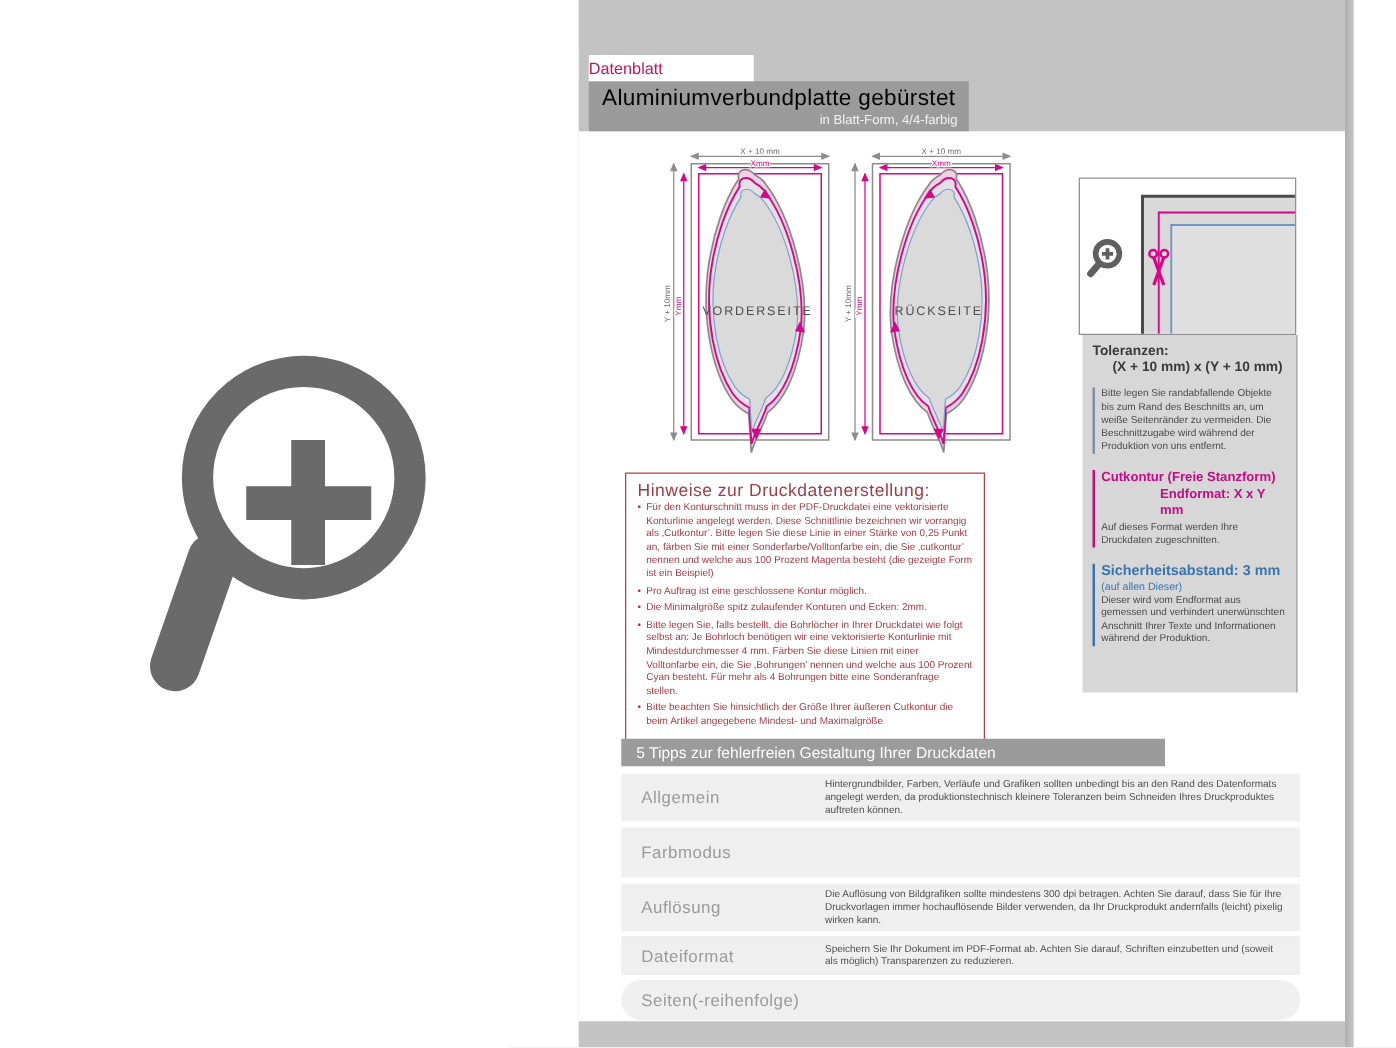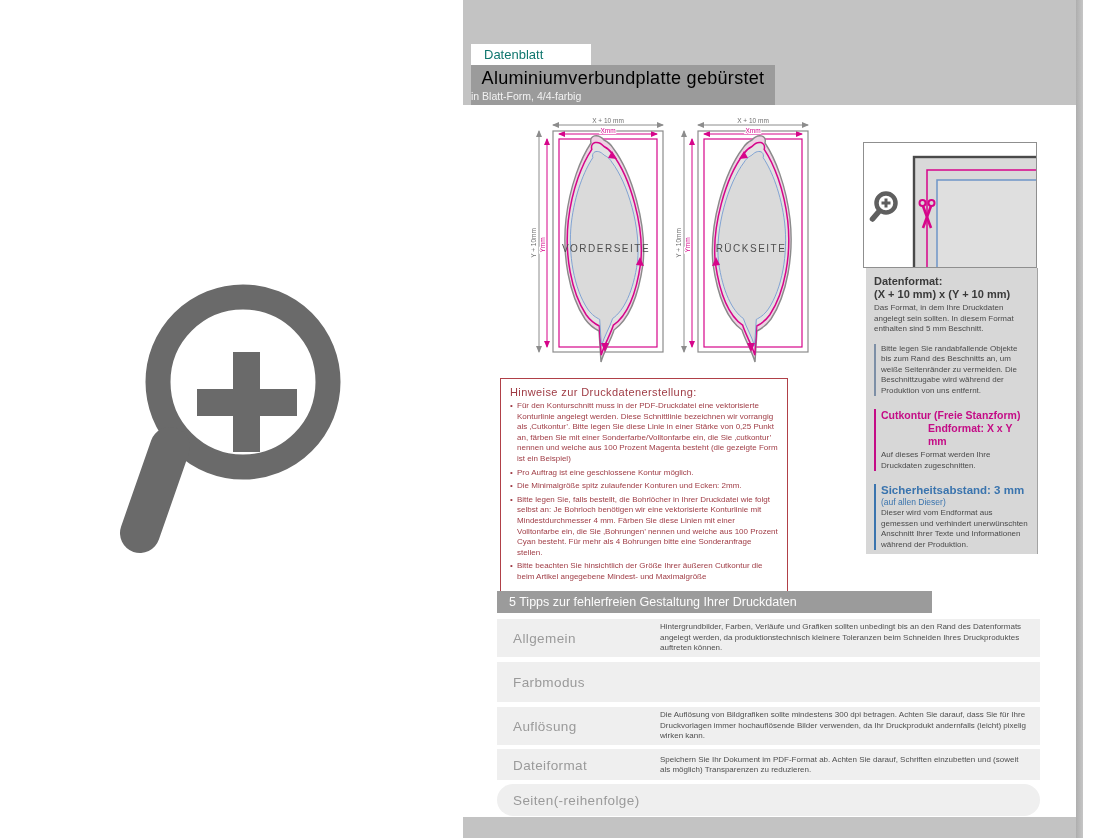--- a/index.html
+++ b/index.html
@@ -3,53 +3,53 @@
 <meta charset="utf-8">
 <style>
   html,body{margin:0;padding:0;background:#fff;}
   .canvas{position:relative;width:1117px;height:838px;background:#ffffff;overflow:hidden;
           font-family:"Liberation Sans",sans-serif;}
   .page{position:absolute;left:463px;top:0;width:613px;height:838px;background:#c3c3c3;}
   .page-shadow{position:absolute;left:1076px;top:0;width:7px;height:838px;
                background:linear-gradient(to right,#aeaeae,#c6c6c6);}
   .sheet{position:absolute;left:0;top:105px;width:613px;height:712px;background:#ffffff;}
 
-  .doc-label{position:absolute;left:8px;top:44px;width:120px;height:21px;background:#ffffff;
-             font-size:13px;line-height:21px;color:#0f766e;padding-left:13px;box-sizing:border-box;z-index:3;}
+  .doc-label{position:absolute;left:8px;top:44px;width:132px;height:21px;background:#ffffff;
+             font-size:13px;line-height:21px;color:#be185d;box-sizing:border-box;z-index:3;}
   .title-band{position:absolute;left:8px;top:65px;width:304px;height:40px;background:#9b9b9b;z-index:2;}
   .band-title{font-size:18px;color:#000000;text-align:center;line-height:26px;letter-spacing:.3px;}
-  .band-sub{font-size:10.5px;color:#f2f2f2;padding-right:9px;line-height:11px;}
+  .band-sub{font-size:10.5px;color:#f2f2f2;text-align:right;padding-right:9px;line-height:11px;}
 
   svg text{font-family:"Liberation Sans",sans-serif;}
   .dim-label{font-size:6.5px;fill:#6e6e6e;paint-order:stroke;stroke:#ffffff;stroke-width:2px;}
   .dim-label.m{fill:#d6058a;}
   .side-label{font-size:10px;fill:#4e4e4e;letter-spacing:1.5px;}
 
   .diagram{position:absolute;width:150px;height:255px;top:113px;}
   .diagram.front{left:65px;} .diagram.back{left:210px;}
 
   .detail-box{position:absolute;left:400px;top:142px;width:174px;height:126px;background:#ffffff;
               border:1px solid #8f8f8f;box-sizing:border-box;}
 
   .info-panel{position:absolute;left:403px;top:268px;width:172px;height:286px;background:#d7d7d7;
               border-right:1px solid #a3a3a3;box-sizing:border-box;padding:7px 8px;}
   .ip-block{margin-bottom:9px;}
   .ip-title{font-size:11px;font-weight:bold;color:#3a3a3a;line-height:13px;}
-  .ip-formula{font-size:11px;font-weight:bold;color:#3a3a3a;line-height:13px;margin-bottom:2px;}
+  .ip-formula{font-size:11px;font-weight:bold;color:#3a3a3a;line-height:13px;margin-bottom:2px;margin-left:16px;}
   .ip-text{font-size:8px;color:#4a4a4a;line-height:10.5px;}
   .ip-accent-blue{border-left:2px solid #7d8fa6;padding-left:5px;}
   .ip-accent-magenta{border-left:2px solid #c40c86;padding-left:5px;}
   .ip-accent-steel{border-left:2px solid #3a74ae;padding-left:5px;}
   .ip-title.magenta{color:#c40c86;font-size:10.5px;}
   .ip-title.blue{color:#3a74ae;font-size:11.5px;}
   .ip-sub.blue{font-size:8.5px;color:#3a74ae;line-height:10px;margin-bottom:1px;}
 
   .hinweise{position:absolute;left:37px;top:378px;width:288px;min-height:188px;background:#ffffff;
             border:1.5px solid #b04048;box-sizing:border-box;padding:7px 9px;}
-  .hw-title{font-size:11px;color:#9f3b44;letter-spacing:.4px;line-height:12px;margin-bottom:3px;}
+  .hw-title{font-size:14px;color:#9f3b44;letter-spacing:.4px;line-height:12px;margin-bottom:3px;}
   .hinweise ul{list-style:none;margin:0;padding:0;}
   .hinweise li{position:relative;font-size:8px;color:#9f3b44;line-height:10.6px;padding-left:7px;margin-bottom:3px;}
   .hinweise li::before{content:"•";position:absolute;left:0;top:0;}
 
   .tips-header{position:absolute;left:34px;top:591px;width:435px;height:22px;background:#9b9b9b;
                color:#fcfcfc;font-size:12.5px;line-height:22px;padding-left:12px;box-sizing:border-box;}
   .tip-row{position:absolute;left:34px;width:543px;background:#efefef;}
   .tip-label{position:absolute;left:16px;top:50%;transform:translateY(-50%);
              font-size:13.5px;color:#9a9a9a;letter-spacing:.4px;}
   .tip-text{position:absolute;left:163px;right:10px;top:50%;transform:translateY(-50%);
@@ -157,23 +157,22 @@
           <circle cx="22" cy="60" r="9.5" fill="none" stroke="#5f5f5f" stroke-width="4.5"></circle>
           <line x1="17.5" y1="60" x2="26.5" y2="60" stroke="#5f5f5f" stroke-width="3"></line>
           <line x1="22" y1="55.5" x2="22" y2="64.5" stroke="#5f5f5f" stroke-width="3"></line>
           <line x1="14.5" y1="69" x2="8.5" y2="76" stroke="#5f5f5f" stroke-width="5.5" stroke-linecap="round"></line>
         </g>
       </svg>
     </div>
 
     <div class="info-panel">
       <div class="ip-block">
-        <div class="ip-title">Datenformat:</div>
+        <div class="ip-title">Toleranzen:</div>
         <div class="ip-formula">(X + 10 mm) x (Y + 10 mm)</div>
-        <div class="ip-text">Das Format, in dem Ihre Druckdaten angelegt sein sollten. In diesem Format enthalten sind 5 mm Beschnitt.</div>
       </div>
       <div class="ip-block ip-accent-blue">
         <div class="ip-text">Bitte legen Sie randabfallende Objekte bis zum Rand des Beschnitts an, um weiße Seitenränder zu vermeiden. Die Beschnittzugabe wird während der Produktion von uns entfernt.</div>
       </div>
       <div class="ip-block ip-accent-magenta" style="margin-top:13px;">
         <div class="ip-title magenta">Cutkontur (Freie Stanzform)</div>
         <div class="ip-title magenta" style="margin-bottom:2px;padding-left:47px;">Endformat: X x Y mm</div>
         <div class="ip-text">Auf dieses Format werden Ihre Druckdaten zugeschnitten.</div>
       </div>
       <div class="ip-block ip-accent-steel" style="margin-top:13px;">

